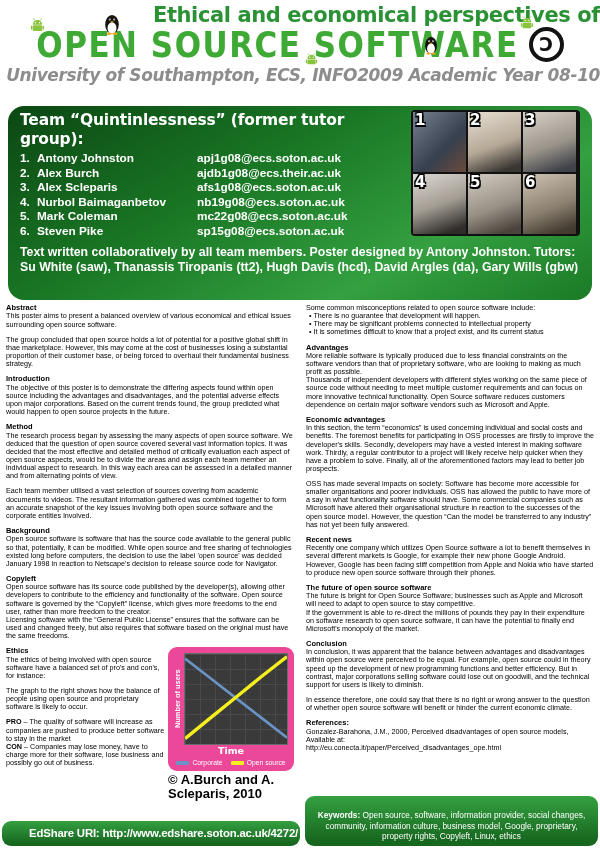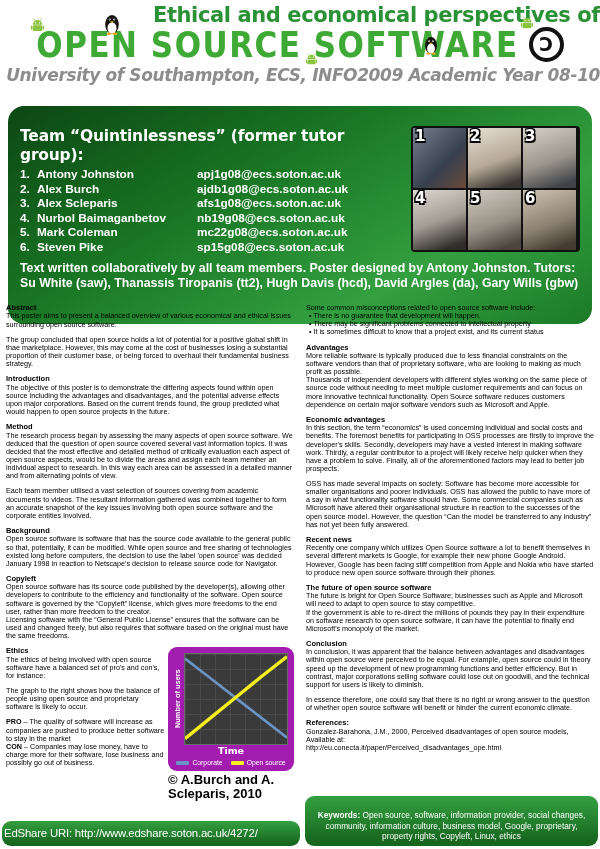--- a/index.html
+++ b/index.html
@@ -23,22 +23,22 @@
       font-family:"DejaVu Sans",sans-serif}
   .t3{font-size:17px;font-weight:bold;font-style:italic;color:#8d8d8d;
       letter-spacing:-0.4px;margin-top:3px;font-family:"DejaVu Sans",sans-serif}
   .mascot{position:absolute;z-index:3}
   .penguin-1{left:104px;top:14px}
   .penguin-2{left:424px;top:36px}
   .android-1{left:30px;top:18px}
   .android-2{left:305px;top:52px}
   .android-3{left:520px;top:16px}
   
-  .team-box{position:absolute;left:8px;right:8px;top:106px;height:218px;
-      border-radius:16px;box-sizing:border-box;padding:20px 12px 6px;color:#fff;
+  .team-box{position:absolute;left:8px;right:8px;top:106px;height:194px;
+      border-radius:16px;box-sizing:border-box;padding:4px 12px 6px;color:#fff;
       background:linear-gradient(150deg,#0c4713 0%,#197624 38%,#34a040 72%,#1b7a26 100%)}
   .team-row{display:flex;gap:10px}
   .team-left{flex:1}
   .team-h{font-size:15.5px;font-weight:bold;letter-spacing:-0.2px;margin-bottom:5px;
       font-family:"DejaVu Sans",sans-serif;transform:scaleY(1.05);transform-origin:left top}
   .member{display:flex;font-size:11.8px;font-weight:bold;line-height:14.6px;white-space:nowrap}
   .m-num{width:17px}
   .m-name{width:160px}
   .photos{width:165px;display:grid;grid-template-columns:repeat(3,53px);
       grid-auto-rows:60px;gap:2px;background:#111;border:2px solid #111;border-radius:4px;
@@ -61,41 +61,41 @@
   .col h3{font-size:7.5px;margin:0;padding:0;display:block}
   .col p{margin:0 0 7px 0}
   .col .sec{margin-top:0}
   .col ul{margin:0 0 7px 0;padding:0 0 0 3px;list-style:none}
   .col li::before{content:"• "}
   .bold{font-weight:bold}
   
   .ethics{display:flex;gap:1px}
   .ethics-text{flex:1}
   .chart-wrap{width:126px;flex:none}
-  .chart{background:#a21caf;border-radius:9px;padding:6px 6px 4px;box-sizing:border-box}
+  .chart{background:#ec4899;border-radius:9px;padding:6px 6px 4px;box-sizing:border-box}
   .plot-row{display:flex}
   .ylab{writing-mode:vertical-rl;transform:rotate(180deg);color:#fff;font-weight:bold;
       font-size:7.4px;text-align:center;width:10px}
   .plot{flex:1;height:90px;background-color:#3a3a3a;border:1px solid #6a6a6a;
       background-image:linear-gradient(#494949 1px,transparent 1px),
                        linear-gradient(90deg,#494949 1px,transparent 1px);
       background-size:15px 15px}
   .plot svg{display:block;width:100%;height:100%}
   .xlab{color:#fff;font-weight:bold;font-size:9.5px;text-align:center;margin-top:1px;
       font-family:"DejaVu Sans",sans-serif}
   .legend{display:flex;justify-content:center;align-items:center;gap:8px;color:#fff;
       font-size:6.8px;margin-top:2px}
   .leg-item{display:flex;align-items:center}
   .sw{width:13px;height:3.5px;border-radius:1px;display:inline-block;margin-right:3px}
   .chart-cap{font-size:13px;font-weight:bold;text-align:left;margin-top:2px;color:#000}
   
   .footer{position:absolute;left:2px;right:2px;bottom:3px;display:flex;gap:5px;align-items:flex-end}
   .pill{background:linear-gradient(#34a040 0%,#17671f 90%);border-radius:9px;color:#fff;
       box-sizing:border-box}
-  .edshare{width:298px;font-size:11.4px;font-weight:normal;text-align:left;padding:6px 2px 7px;
+  .edshare{width:298px;font-size:11.4px;font-weight:bold;text-align:right;padding:6px 2px 7px;
       letter-spacing:-0.2px}
   .kw{flex:1;font-size:8.3px;line-height:1.28;text-align:center;padding:14px 7px 4px}
 </style>
 </head>
 <body>
 
 <div class="hdr">
   <span class="mascot android-1">
     <svg viewBox="0 0 22 22" width="15" height="15">
         <line x1="7" y1="3.5" x2="5.2" y2="0.8" stroke="#8ac43f" stroke-width="1.3"></line>
@@ -174,21 +174,21 @@
     <div class="team-left">
       <div class="team-h">Team “Quintinlessness” (former tutor group):</div>
       <div class="member">
         <span class="m-num">1.</span>
         <span class="m-name">Antony Johnston</span>
         <span class="m-email">apj1g08@ecs.soton.ac.uk</span>
       </div>
       <div class="member">
         <span class="m-num">2.</span>
         <span class="m-name">Alex Burch</span>
-        <span class="m-email">ajdb1g08@ecs.soton.ac.uk</span>
+        <span class="m-email">ajdb1g08@ecs.their.ac.uk</span>
       </div>
       <div class="member">
         <span class="m-num">3.</span>
         <span class="m-name">Alex Scleparis</span>
         <span class="m-email">afs1g08@ecs.soton.ac.uk</span>
       </div>
       <div class="member">
         <span class="m-num">4.</span>
         <span class="m-name">Nurbol Baimaganbetov</span>
         <span class="m-email">nb19g08@ecs.soton.ac.uk</span>

